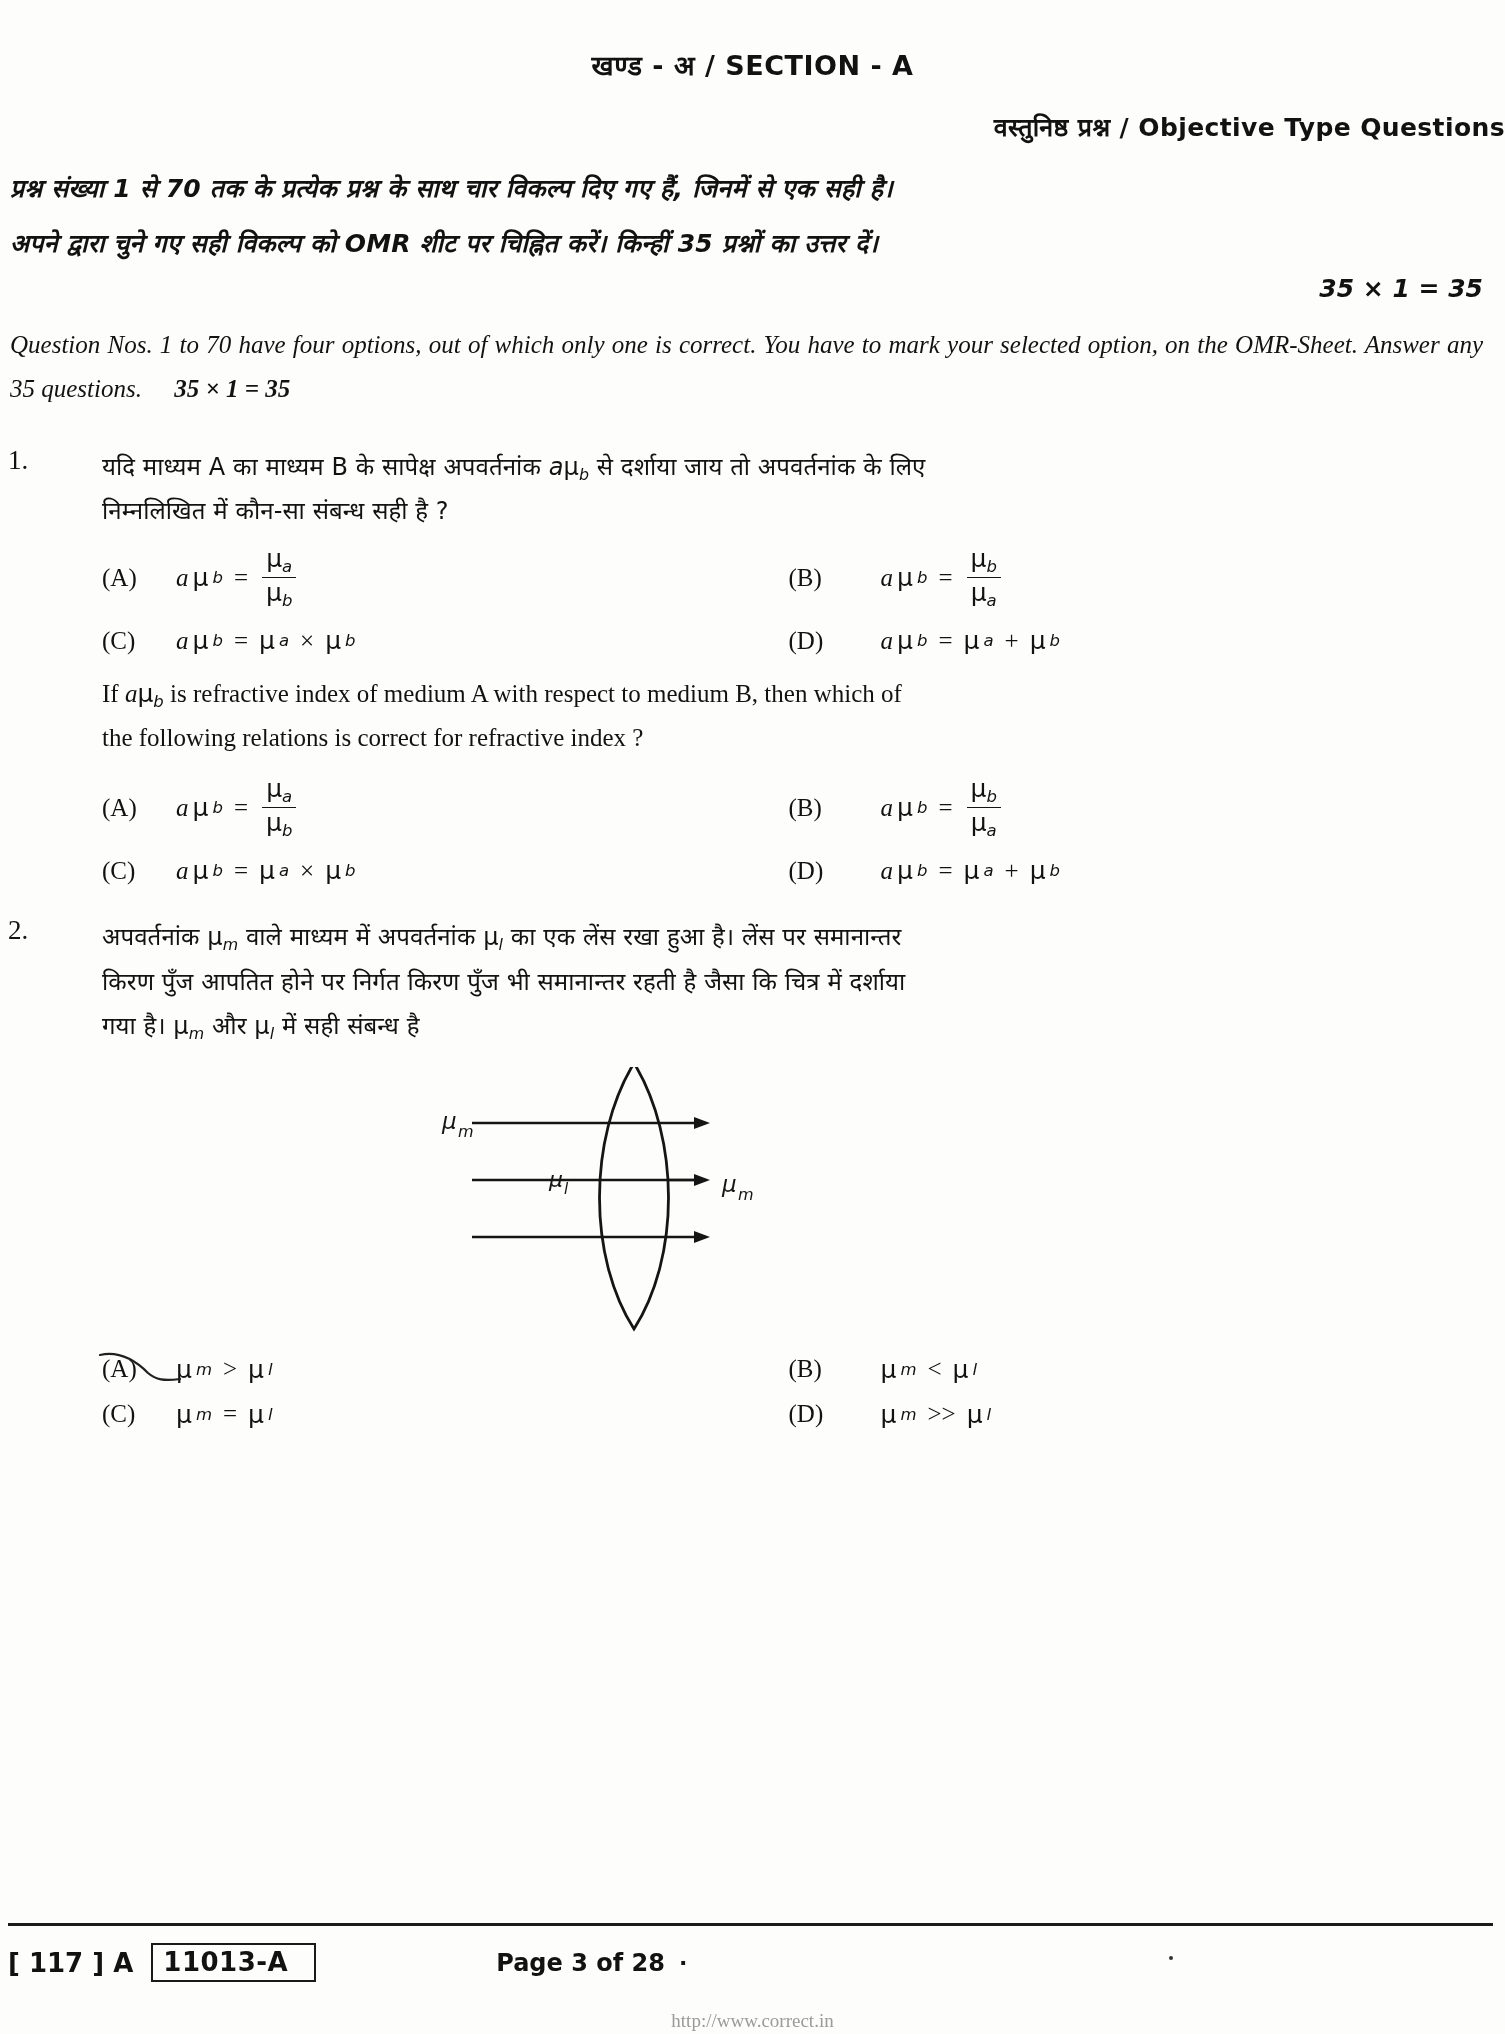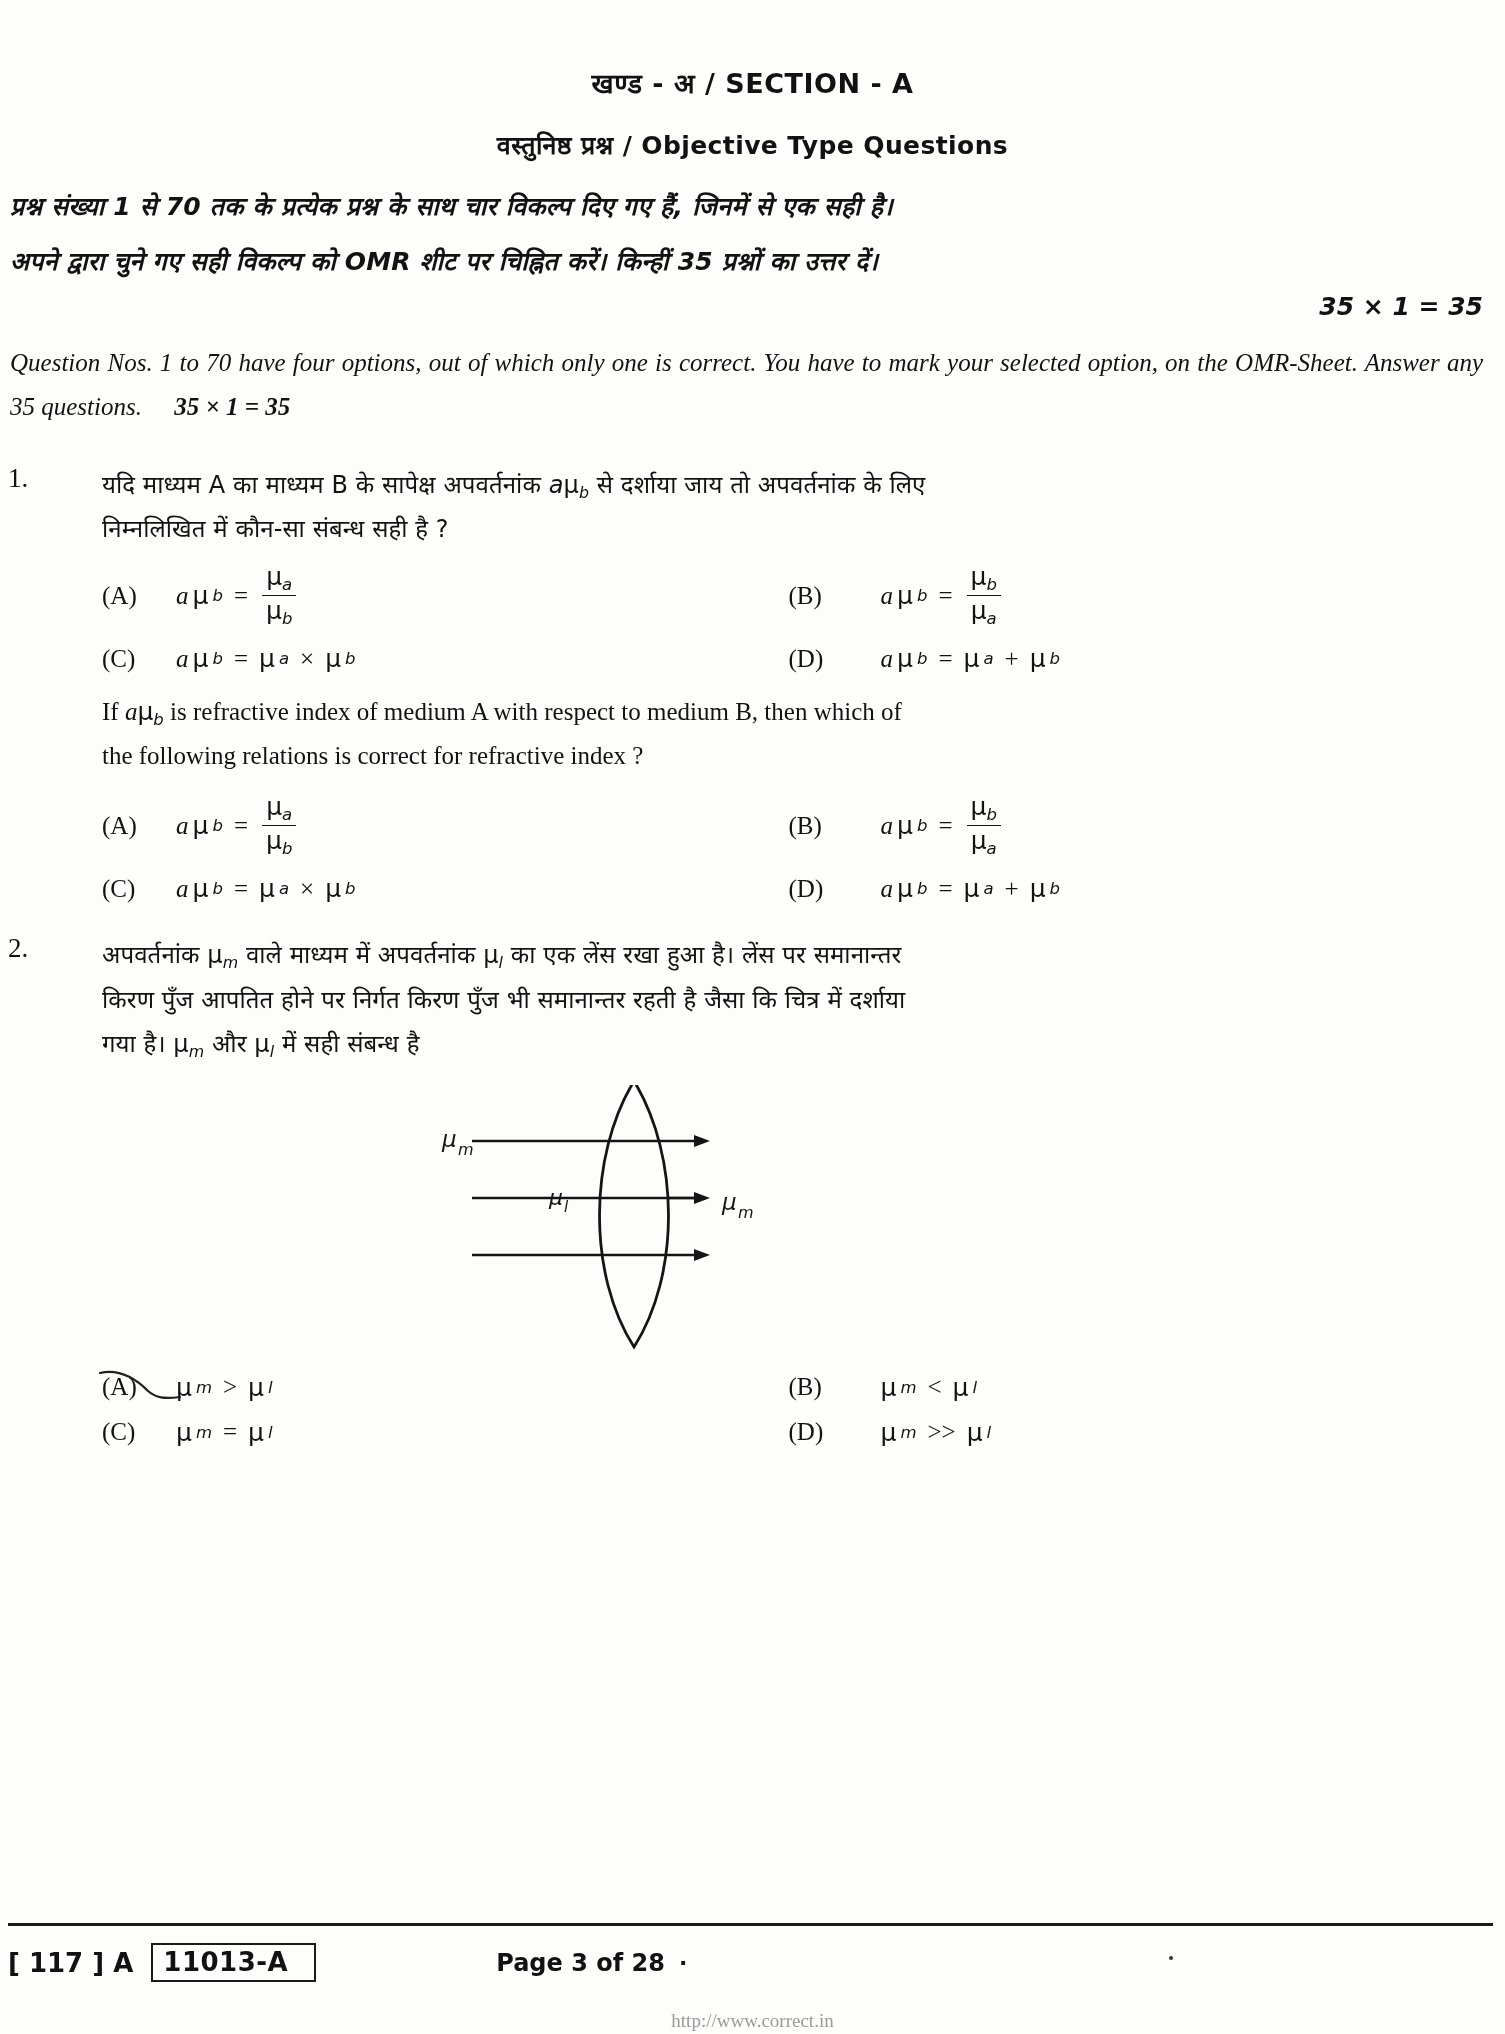--- a/index.html
+++ b/index.html
@@ -31,24 +31,24 @@
     height: 2034px;
   }
 
   
   .hd-section {
     text-align: center;
     font-family: "DejaVu Sans", sans-serif;
     font-weight: bold;
     font-size: 27px;
     letter-spacing: 0.5px;
-    margin-top: 64px;
+    margin-top: 46px;
   }
   .hd-objective {
-    text-align: center;
+    text-align: right;
     font-family: "DejaVu Sans", sans-serif;
     font-weight: bold;
     font-size: 25px;
     letter-spacing: 0.4px;
     margin-top: 26px;
   }
 
   
   .instr-hi {
     font-family: "DejaVu Sans", sans-serif;

